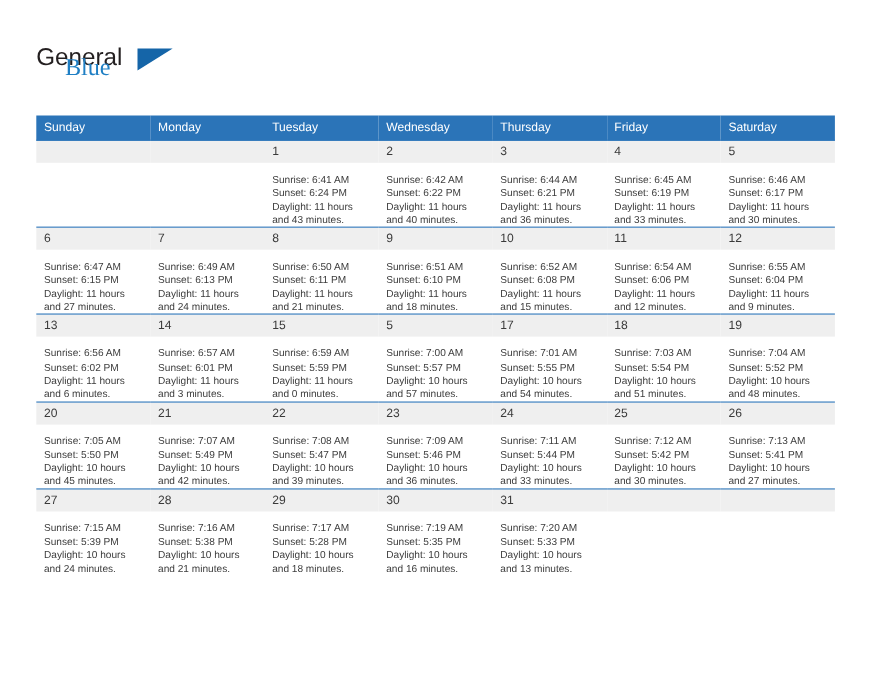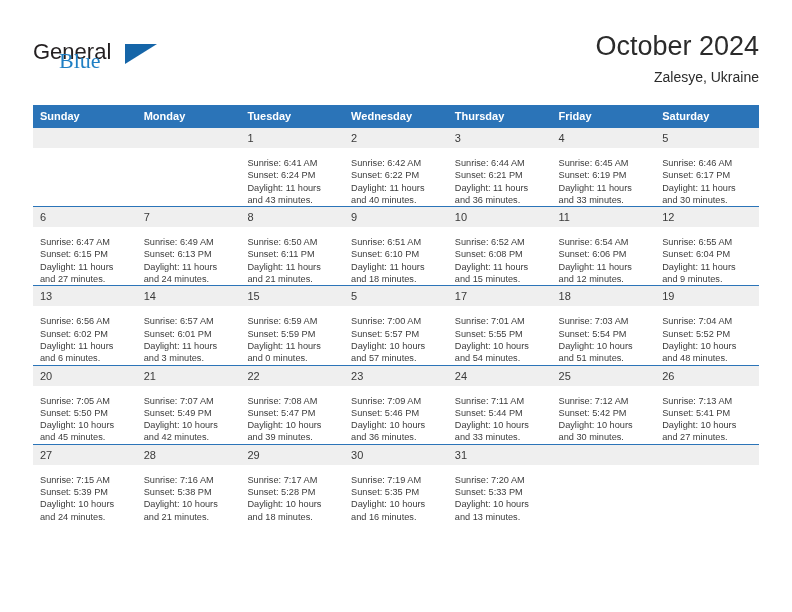--- a/index.html
+++ b/index.html
@@ -90,21 +90,21 @@
     left: 33px;
     top: 105px;
     width: 726px;
     border-collapse: collapse;
     table-layout: fixed;
   }
   .calendar th {
     background: #2b74b8;
     color: #ffffff;
     font-size: 11px;
-    font-weight: bold;
+    font-weight: normal;
     text-align: left;
     padding: 5px 0 5px 7px;
     height: 11px;
     border: none;
   }
   .calendar td {
     vertical-align: top;
     padding: 0;
     border: none;
     border-top: 1px solid #2b74b8;
@@ -144,24 +144,20 @@
 <div class="page">
 
   <div class="top-bar">
 
     <div class="logo">
       <span class="logo-general">General</span>
       <span class="logo-tri"></span>
       <span class="logo-blue">Blue</span>
     </div>
 
-    <div class="title-block">
-      <div class="cal-title">October 2024</div>
-      <div class="cal-subtitle">Zalesye, Ukraine</div>
-    </div>
 
   </div>
 
   <table class="calendar">
     <thead>
       <tr>
         <th>Sunday</th>
         <th>Monday</th>
         <th>Tuesday</th>
         <th>Wednesday</th>

